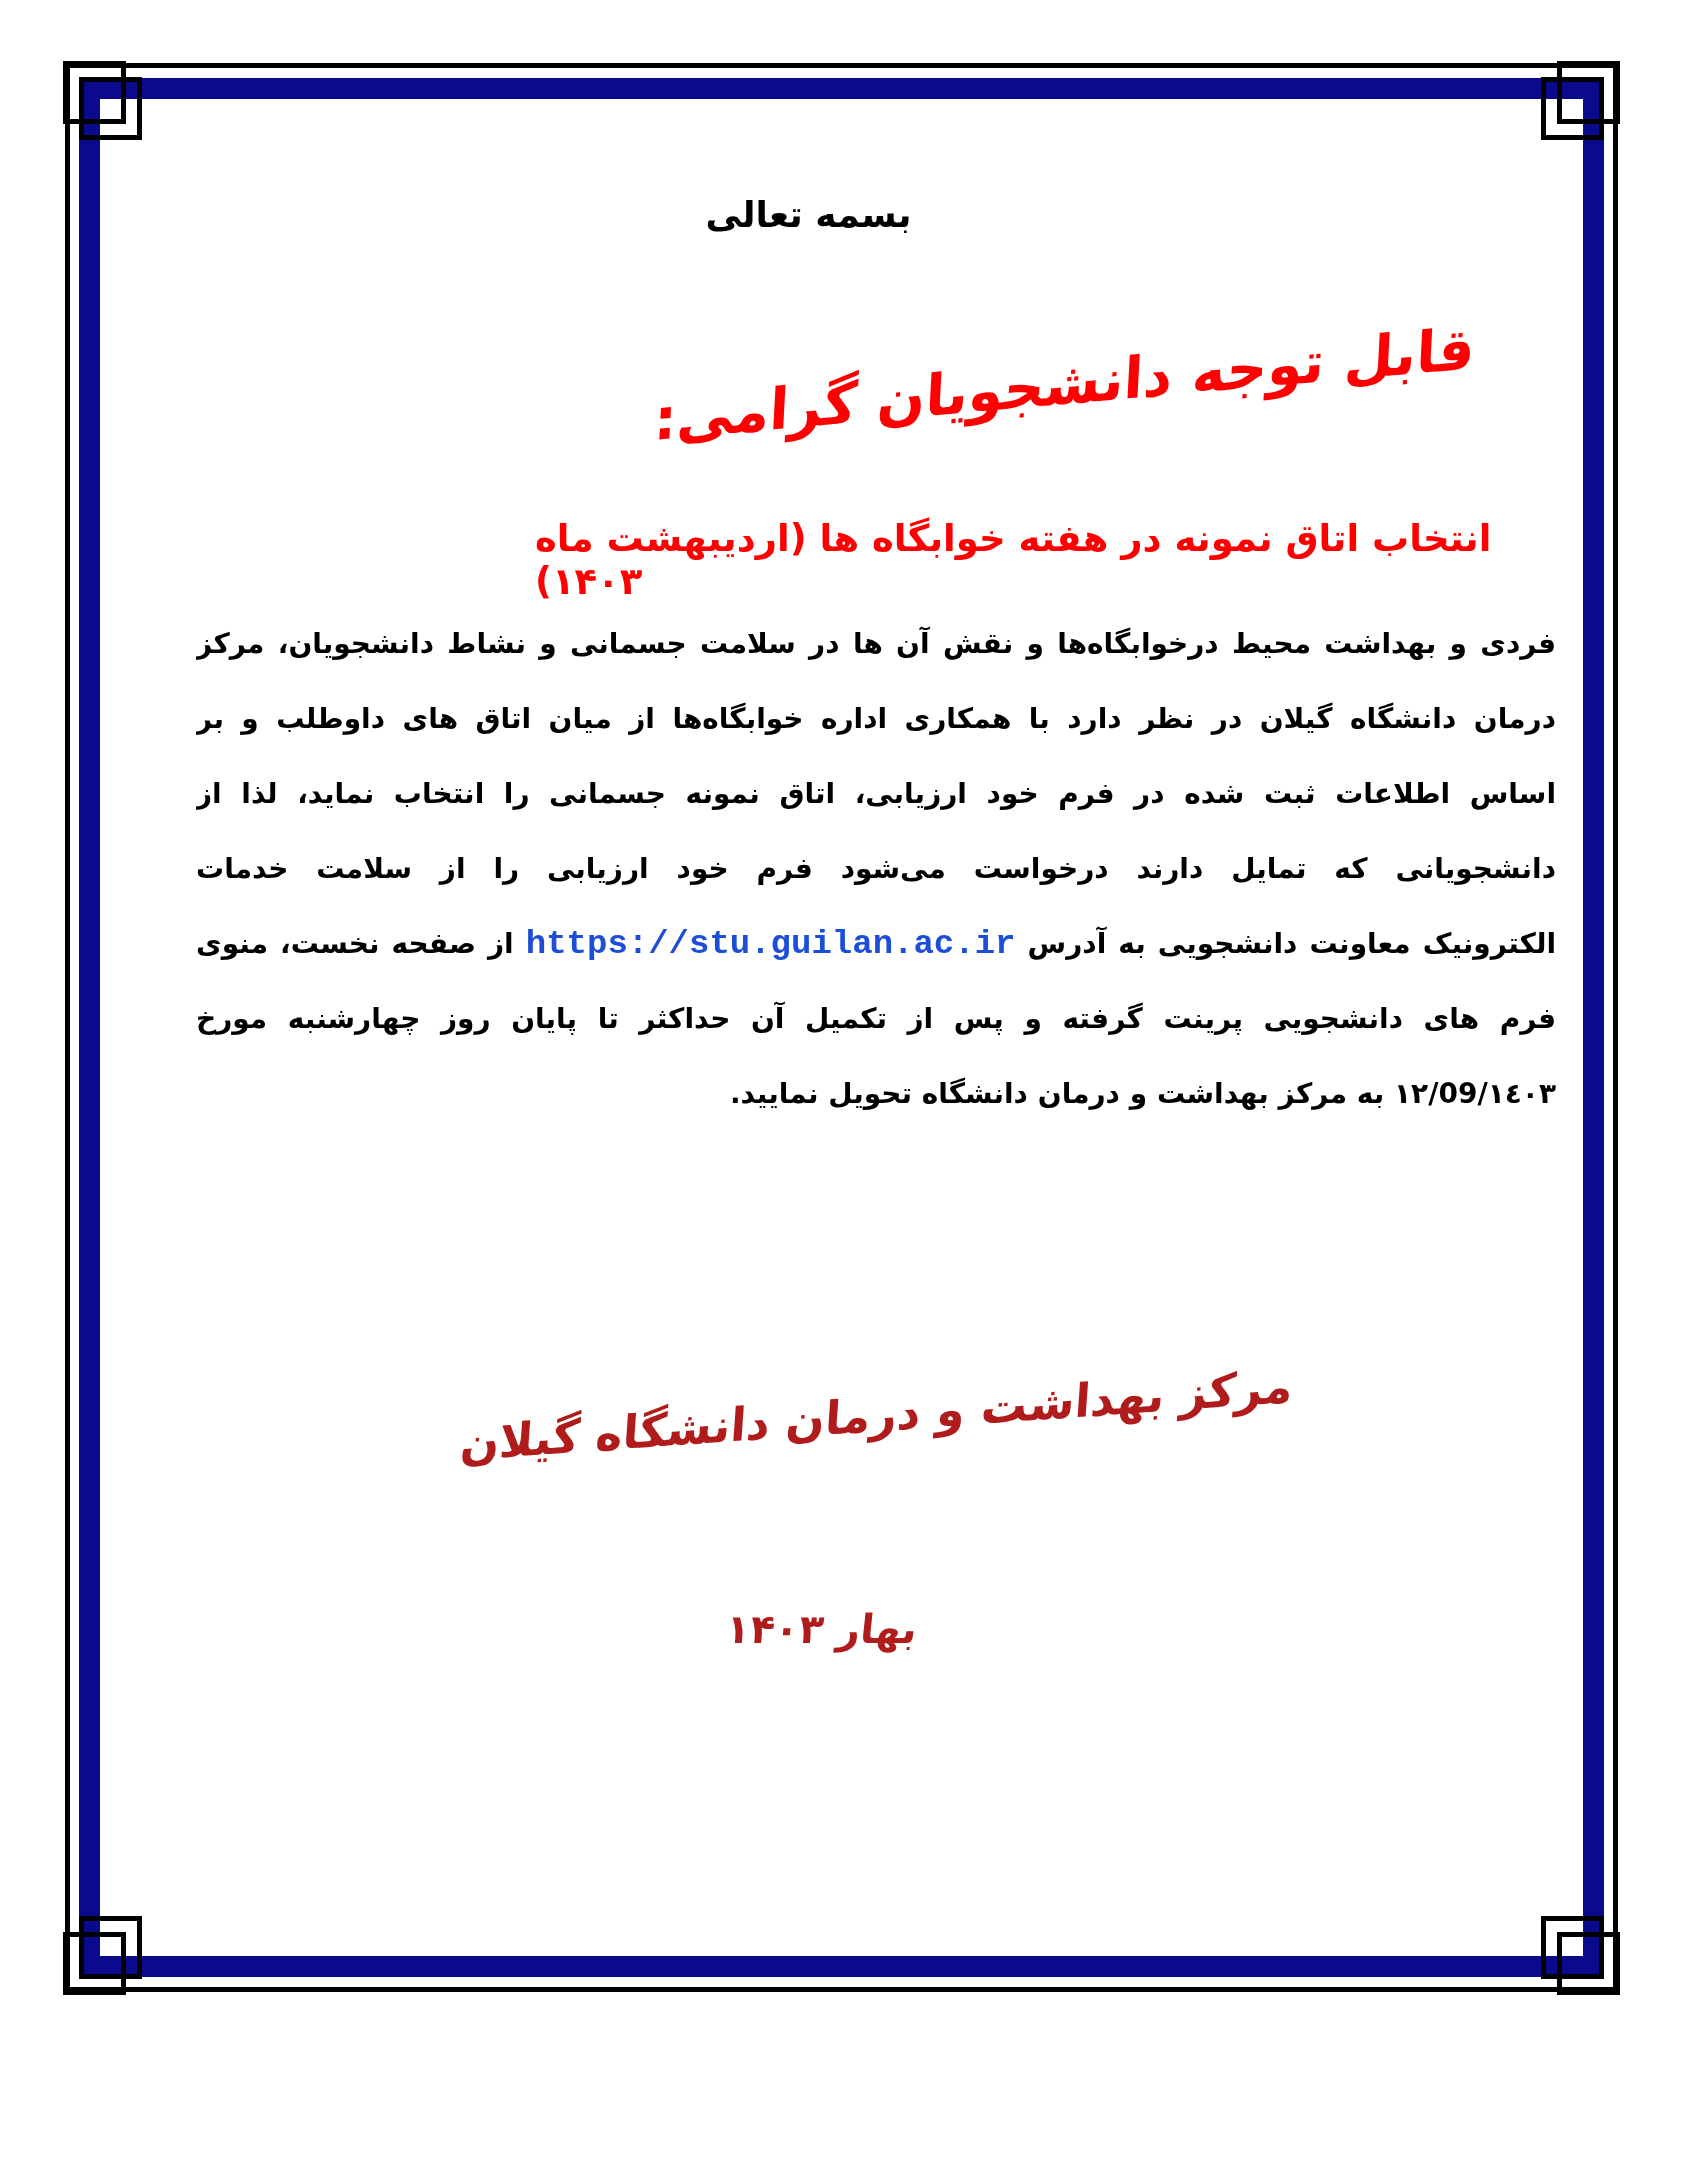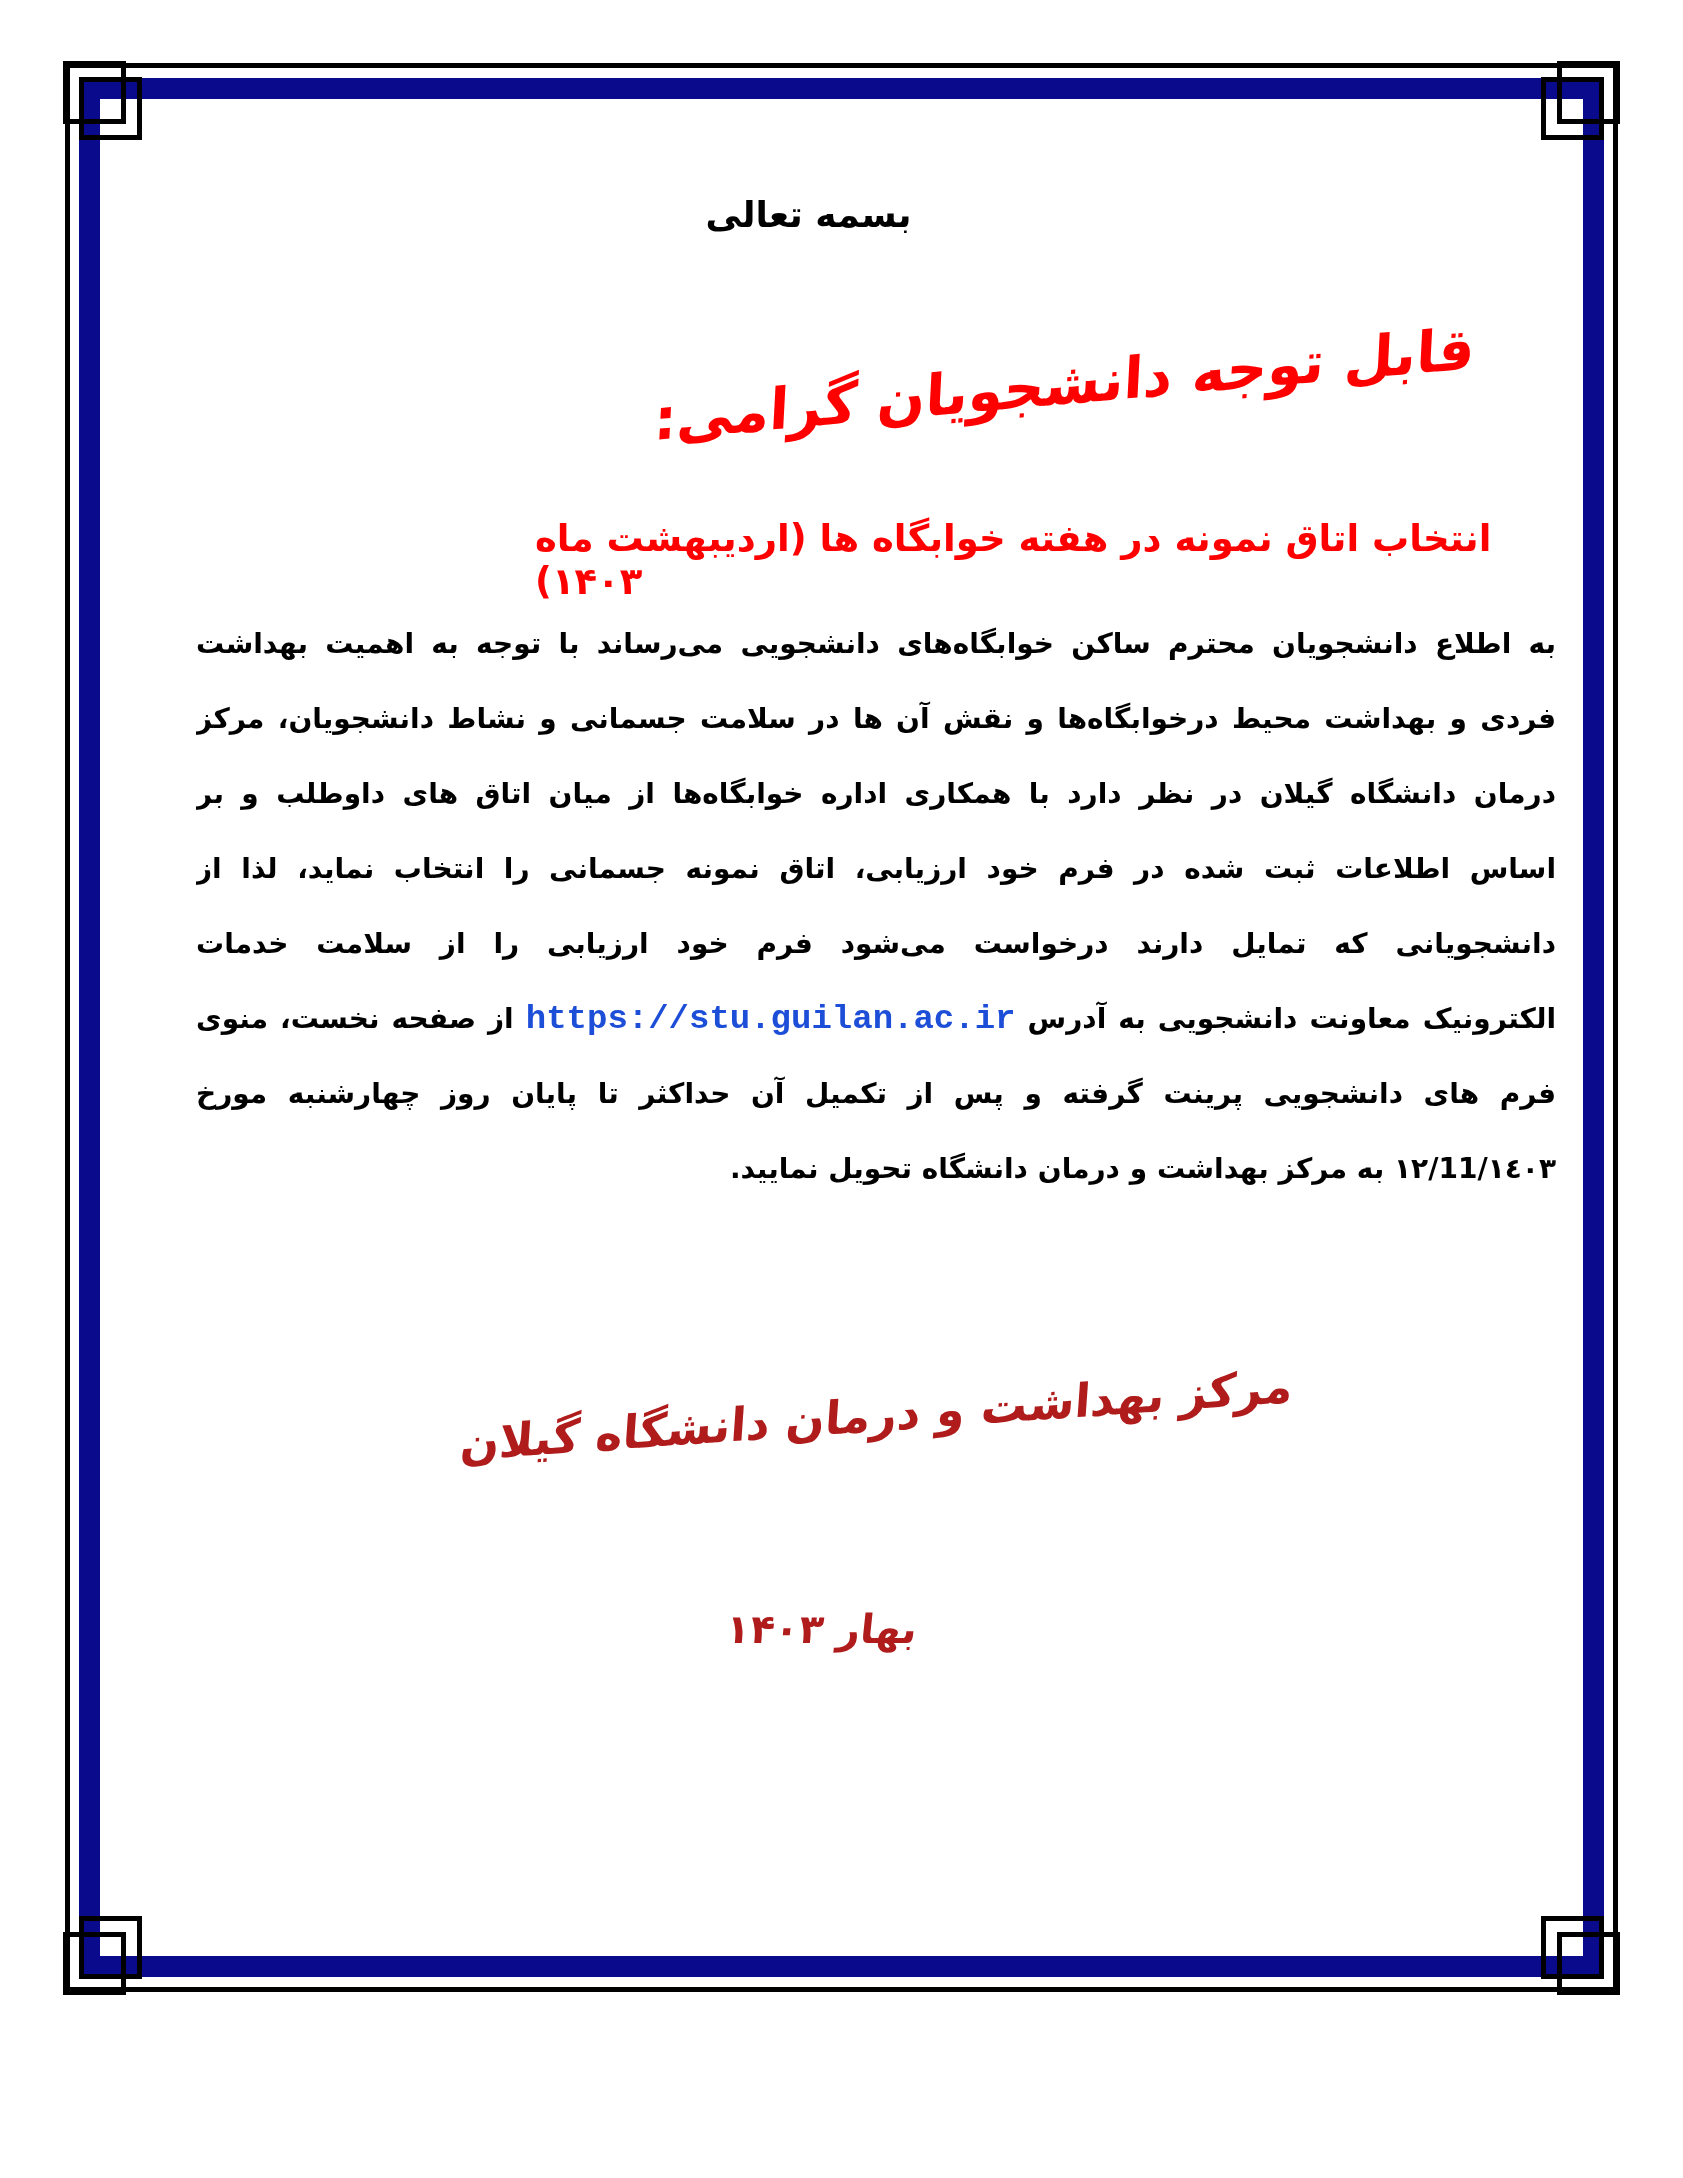--- a/index.html
+++ b/index.html
@@ -98,31 +98,30 @@
   <div class="knot bl-a"></div>
   <div class="knot bl-b"></div>
   <div class="knot br-a"></div>
   <div class="knot br-b"></div>
 
   <div class="bismillah">بسمه تعالی</div>
   <div class="attention">قابل توجه دانشجویان گرامی:</div>
   <div class="notice-title">انتخاب اتاق نمونه در هفته خوابگاه ها (اردیبهشت ماه ۱۴۰۳)</div>
 
   <div class="body-text">
-    <div class="body-line">به اطلاع دانشجویان محترم ساکن خوابگاه‌های دانشجویی می‌رساند با توجه به اهمیت بهداشت</div>
     <div class="body-line">فردی و بهداشت محیط درخوابگاه‌ها و نقش آن ها در سلامت جسمانی و نشاط دانشجویان، مرکز</div>
     <div class="body-line">درمان دانشگاه گیلان در نظر دارد با همکاری اداره خوابگاه‌ها از میان اتاق های داوطلب و بر</div>
     <div class="body-line">اساس اطلاعات ثبت شده در فرم خود ارزیابی، اتاق نمونه جسمانی را انتخاب نماید، لذا از</div>
     <div class="body-line">دانشجویانی که تمایل دارند درخواست می‌شود فرم خود ارزیابی را از سلامت خدمات</div>
     <div class="body-line">
       <span>الکترونیک معاونت دانشجویی به آدرس</span>
       <a class="url-link">https://stu.guilan.ac.ir</a>
       <span>از صفحه نخست، منوی</span>
     </div>
     <div class="body-line">فرم های دانشجویی پرینت گرفته و پس از تکمیل آن حداکثر تا پایان روز چهارشنبه مورخ</div>
-    <div class="body-line last">١٤٠٣/11/١٢ به مرکز بهداشت و درمان دانشگاه تحویل نمایید.</div>
+    <div class="body-line last">١٤٠٣/09/١٢ به مرکز بهداشت و درمان دانشگاه تحویل نمایید.</div>
   </div>
 
   <div class="signature">مرکز بهداشت و درمان دانشگاه گیلان</div>
   <div class="season">بهار ۱۴۰۳</div>
 
 </div>
 
 
 </body></html>

